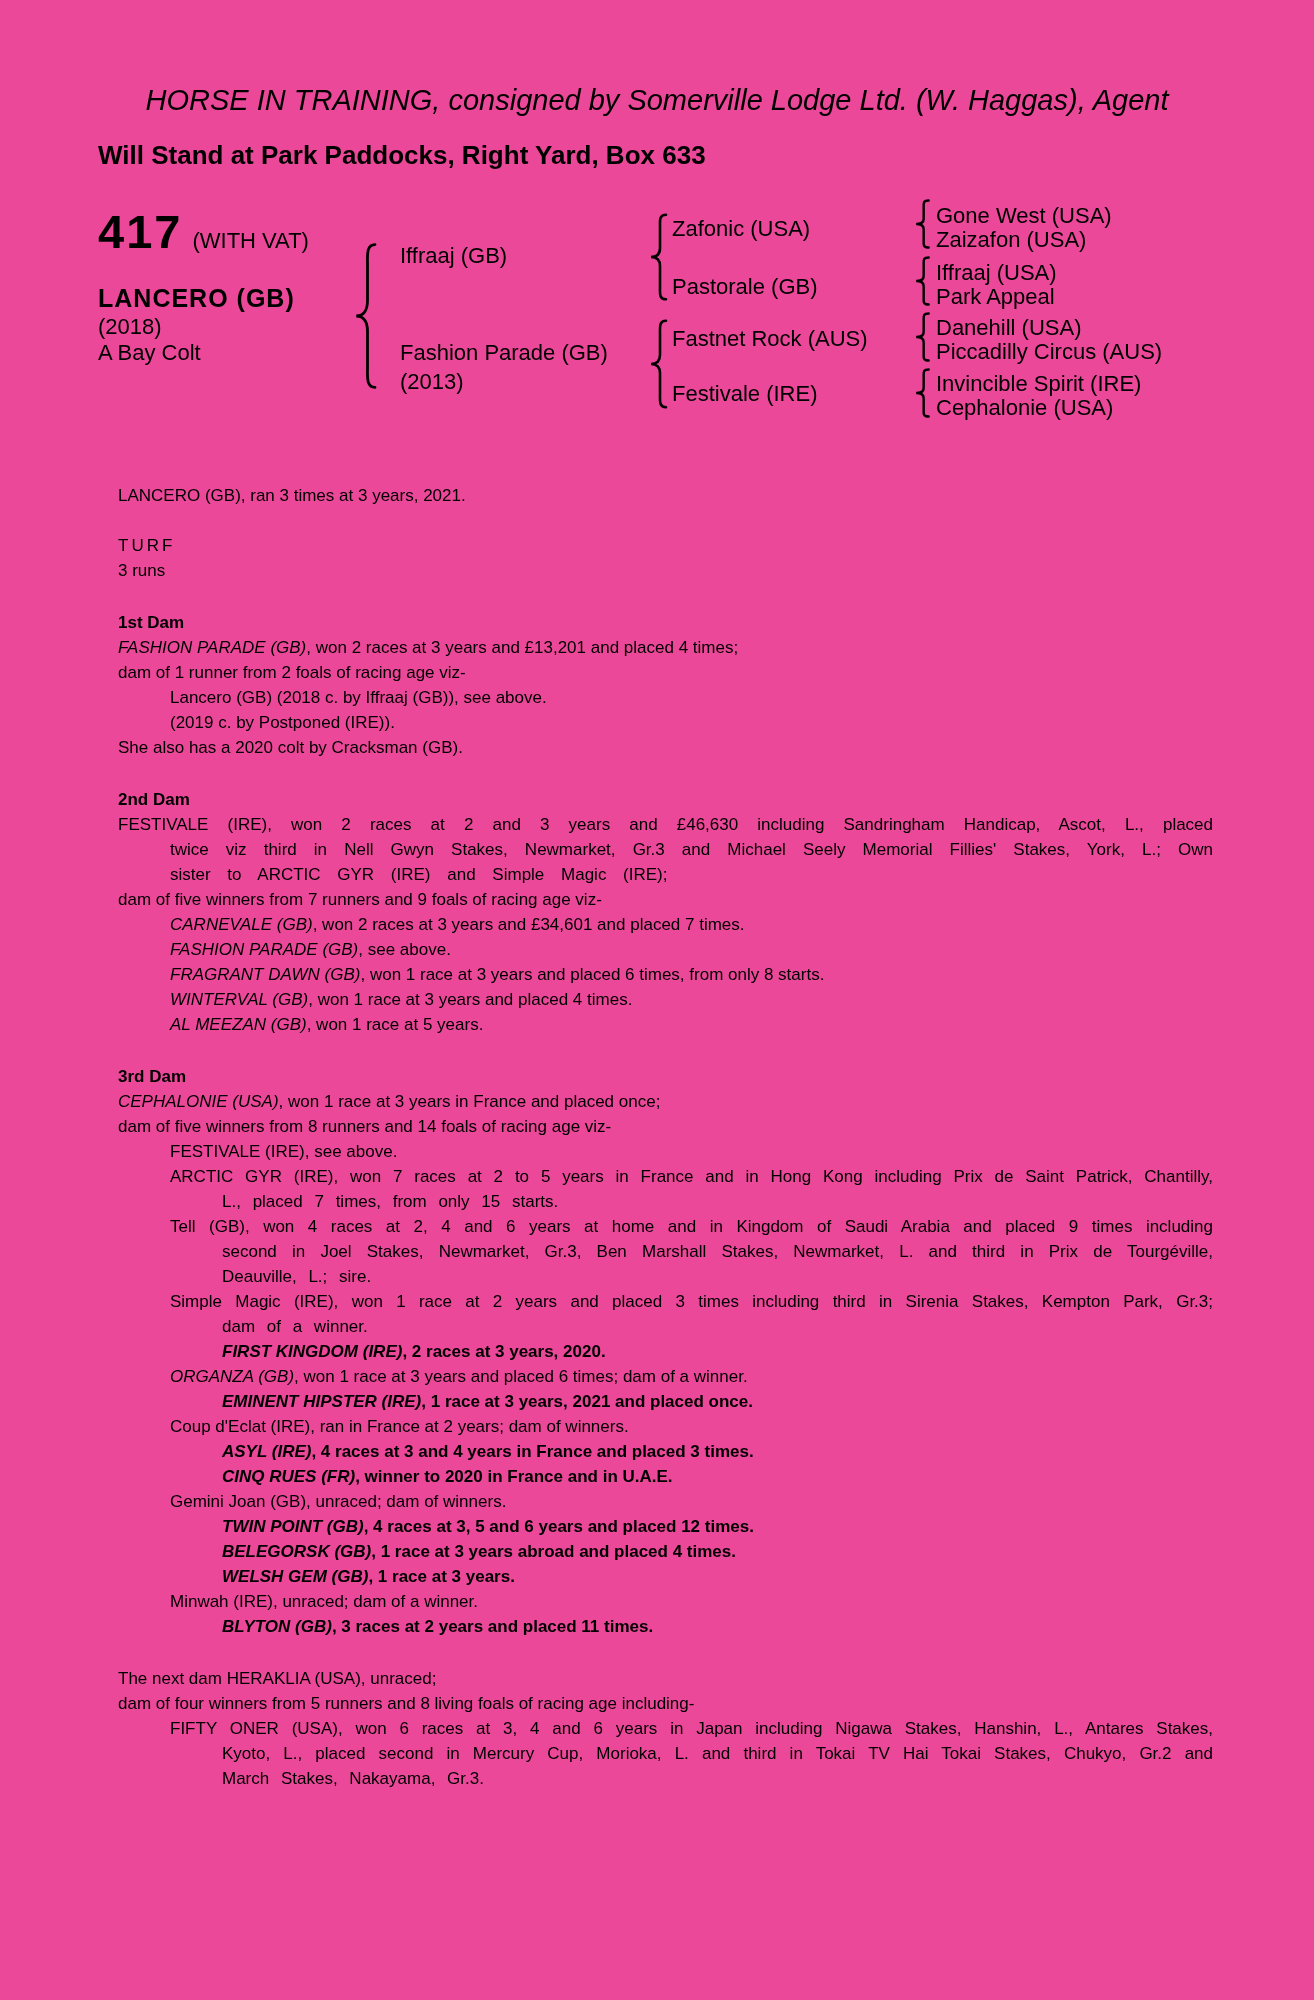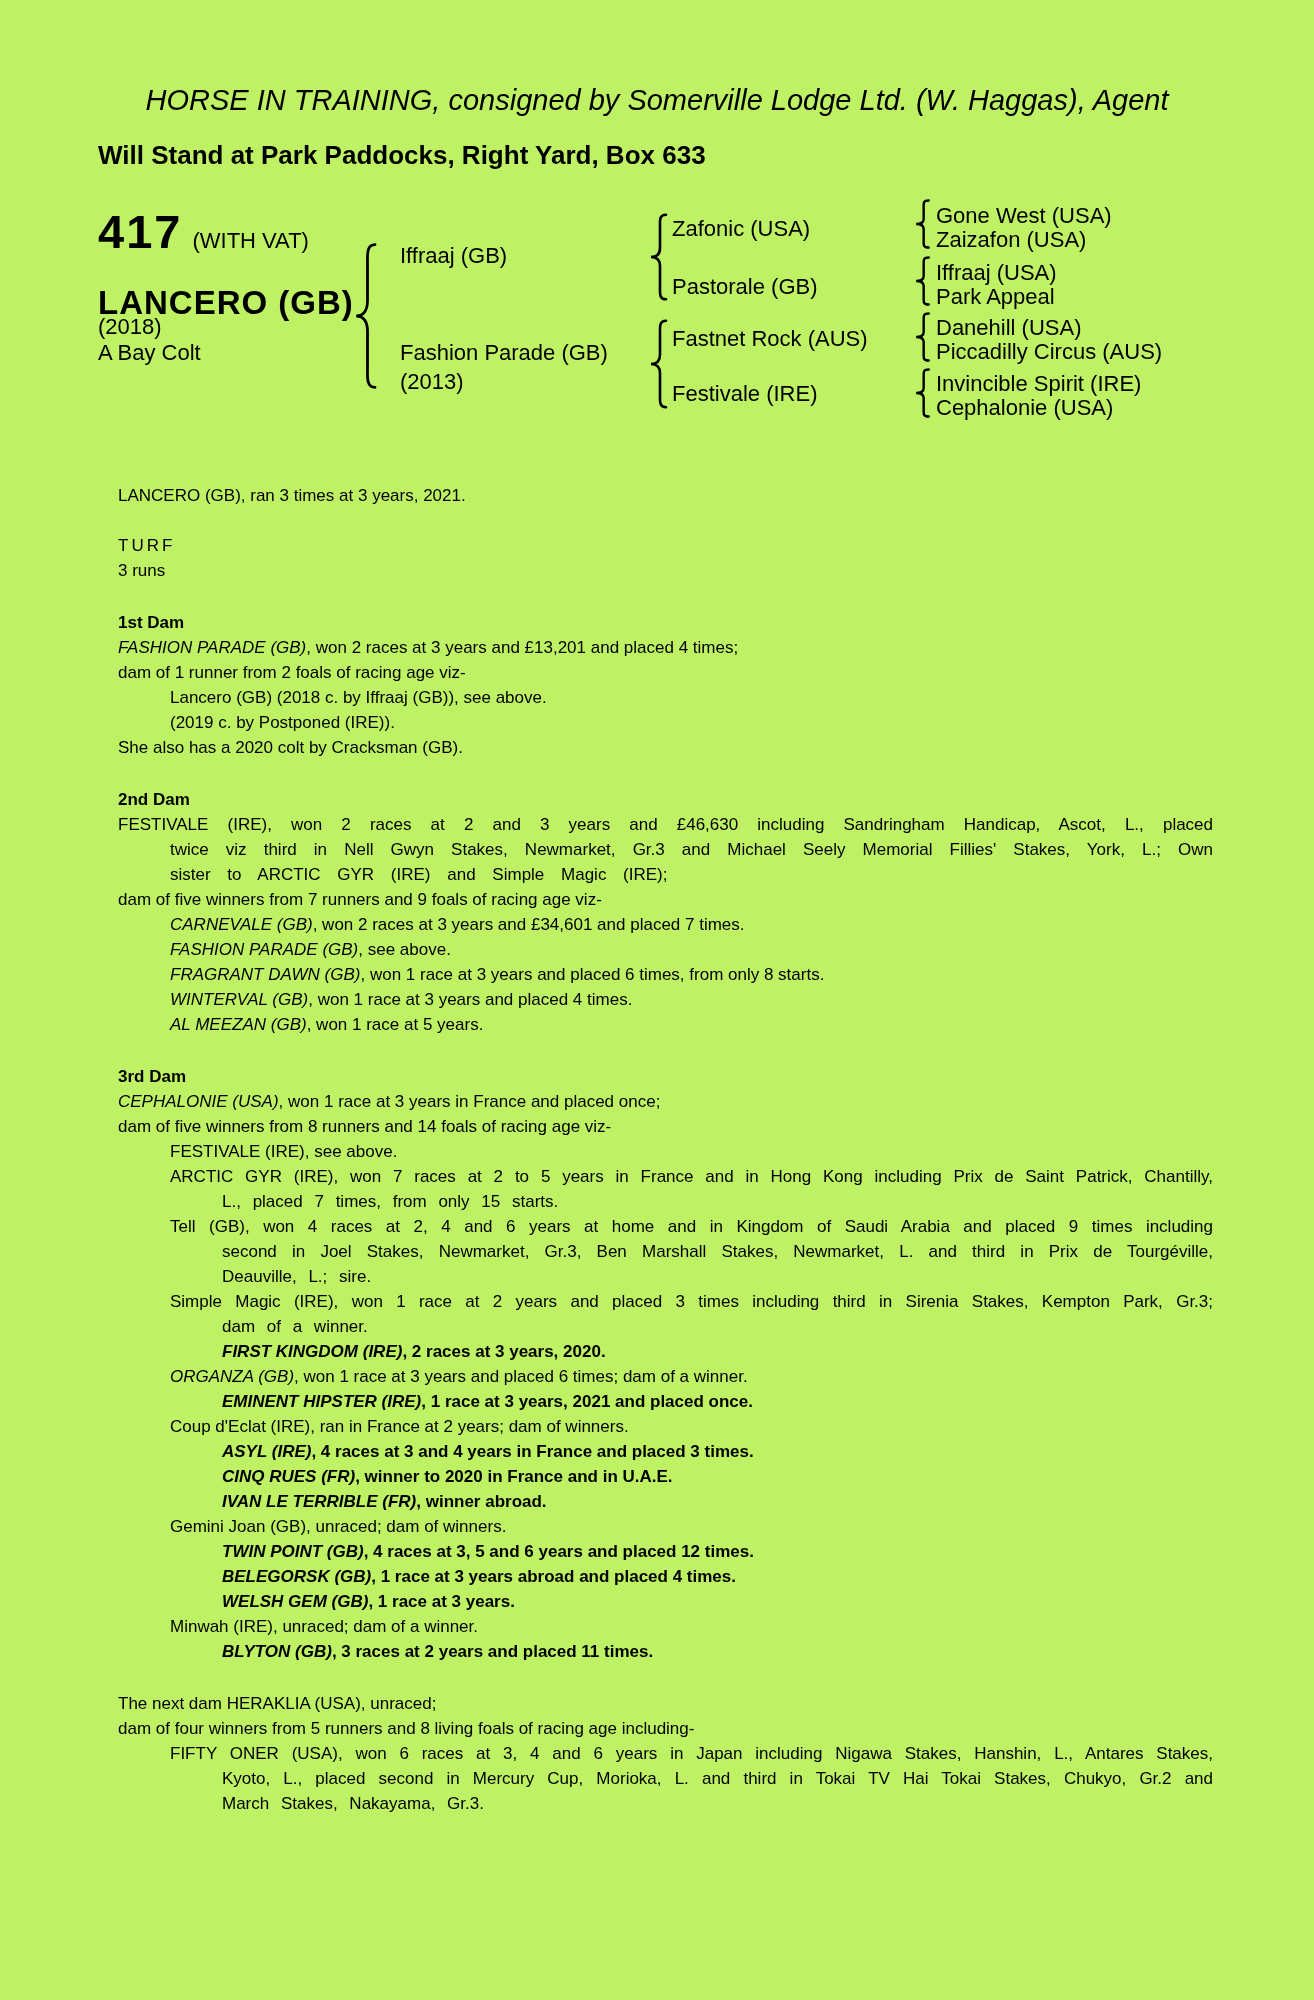--- a/index.html
+++ b/index.html
@@ -1,26 +1,26 @@
 <!DOCTYPE html>
 <html><head>
 <meta charset="utf-8">
 <style>
   html,body{margin:0;padding:0;background:#e8e8e8;}
   .page{
-    position:relative;width:1314px;height:2000px;margin:0 auto;background:#bef264;
+    position:relative;width:1314px;height:2000px;margin:0 auto;background:#ec4899;
     font-family:"Liberation Sans","DejaVu Sans",sans-serif;color:#000;overflow:hidden;
   }
   .consignor{position:absolute;top:84px;left:0;width:100%;text-align:center;
     font-style:italic;font-size:29px;white-space:nowrap;}
   .stand-at{position:absolute;top:140px;left:98px;font-size:26px;font-weight:bold;}
   .lot-line{position:absolute;top:204px;left:98px;white-space:nowrap;}
   .lot-num{font-size:47px;font-weight:bold;letter-spacing:2px;}
   .vat{font-size:22px;margin-left:10px;}
-  .horse-name{position:absolute;top:284px;left:98px;font-size:33px;font-weight:bold;letter-spacing:1px;white-space:nowrap;}
+  .horse-name{position:absolute;top:284px;left:98px;font-size:25px;font-weight:bold;letter-spacing:1px;white-space:nowrap;}
   .horse-info{position:absolute;top:314px;left:98px;font-size:22px;line-height:26px;}
   .ped{position:absolute;font-size:22px;white-space:nowrap;}
   .ped2{line-height:29px;}
   .ped3{line-height:24px;}
   .brace{position:absolute;}
   .catalog-body{position:absolute;top:483px;left:98px;width:1095px;font-size:17px;line-height:25px;margin-left:20px;}
   .line{margin:0;}
   .lvl0{padding-left:52px;text-indent:-52px;}
   .lvl1{padding-left:104px;text-indent:-52px;}
   .lvl2{padding-left:156px;text-indent:-52px;font-weight:bold;}
@@ -133,21 +133,20 @@
           <p class="line lvl1"><span class="b">FESTIVALE (IRE)</span><span>, see above.</span></p>
           <p class="line lvl1 just"><span class="b">ARCTIC GYR (IRE)</span><span>, won 7 races at 2 to 5 years in France and in Hong Kong including Prix de Saint Patrick, Chantilly, </span><span class="b">L.</span><span>, placed 7 times, from only 15 starts.</span></p>
           <p class="line lvl1 just"><span class="b">Tell (GB)</span><span>, won 4 races at 2, 4 and 6 years at home and in Kingdom of Saudi Arabia and placed 9 times including second in Joel Stakes, Newmarket, </span><span class="b">Gr.3</span><span>, Ben Marshall Stakes, Newmarket, </span><span class="b">L.</span><span> and third in Prix de Tourgéville, Deauville, </span><span class="b">L.</span><span>; sire.</span></p>
           <p class="line lvl1 just"><span class="b">Simple Magic (IRE)</span><span>, won 1 race at 2 years and placed 3 times including third in Sirenia Stakes, Kempton Park, </span><span class="b">Gr.3</span><span>; dam of a winner.</span></p>
           <p class="line lvl2"><span class="i">FIRST KINGDOM (IRE)</span><span>, 2 races at 3 years, 2020.</span></p>
           <p class="line lvl1"><span class="i">ORGANZA (GB)</span><span>, won 1 race at 3 years and placed 6 times; dam of a winner.</span></p>
           <p class="line lvl2"><span class="i">EMINENT HIPSTER (IRE)</span><span>, 1 race at 3 years, 2021 and placed once.</span></p>
           <p class="line lvl1"><span>Coup d'Eclat (IRE), ran in France at 2 years; dam of winners.</span></p>
           <p class="line lvl2"><span class="i">ASYL (IRE)</span><span>, 4 races at 3 and 4 years in France and placed 3 times.</span></p>
           <p class="line lvl2"><span class="i">CINQ RUES (FR)</span><span>, winner to 2020 in France and in U.A.E.</span></p>
-          <p class="line lvl2"><span class="i">IVAN LE TERRIBLE (FR)</span><span>, winner abroad.</span></p>
           <p class="line lvl1"><span>Gemini Joan (GB), unraced; dam of winners.</span></p>
           <p class="line lvl2"><span class="i">TWIN POINT (GB)</span><span>, 4 races at 3, 5 and 6 years and placed 12 times.</span></p>
           <p class="line lvl2"><span class="i">BELEGORSK (GB)</span><span>, 1 race at 3 years abroad and placed 4 times.</span></p>
           <p class="line lvl2"><span class="i">WELSH GEM (GB)</span><span>, 1 race at 3 years.</span></p>
           <p class="line lvl1"><span>Minwah (IRE), unraced; dam of a winner.</span></p>
           <p class="line lvl2"><span class="i">BLYTON (GB)</span><span>, 3 races at 2 years and placed 11 times.</span></p>
         </div>
         <div class="section">
           <p class="line lvl0"><span>The next dam HERAKLIA (USA), unraced;</span></p>
           <p class="line lvl0"><span>dam of </span><span class="b">four winners</span><span> from 5 runners and 8 living foals of racing age including-</span></p>

